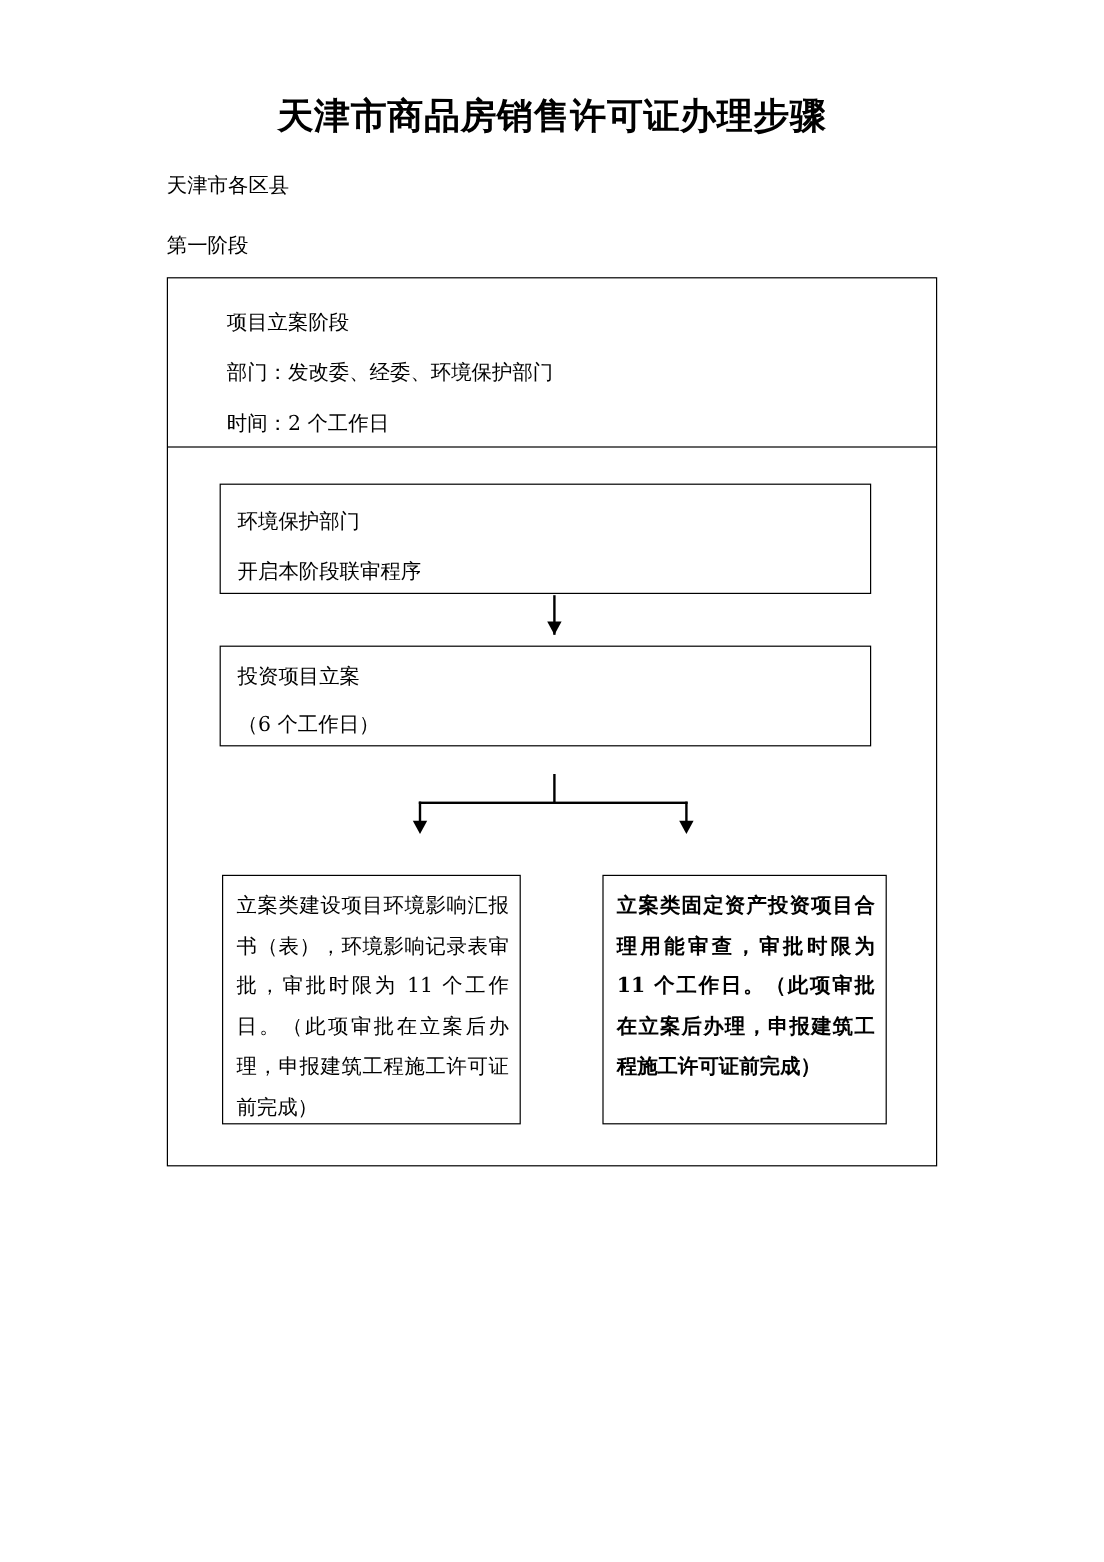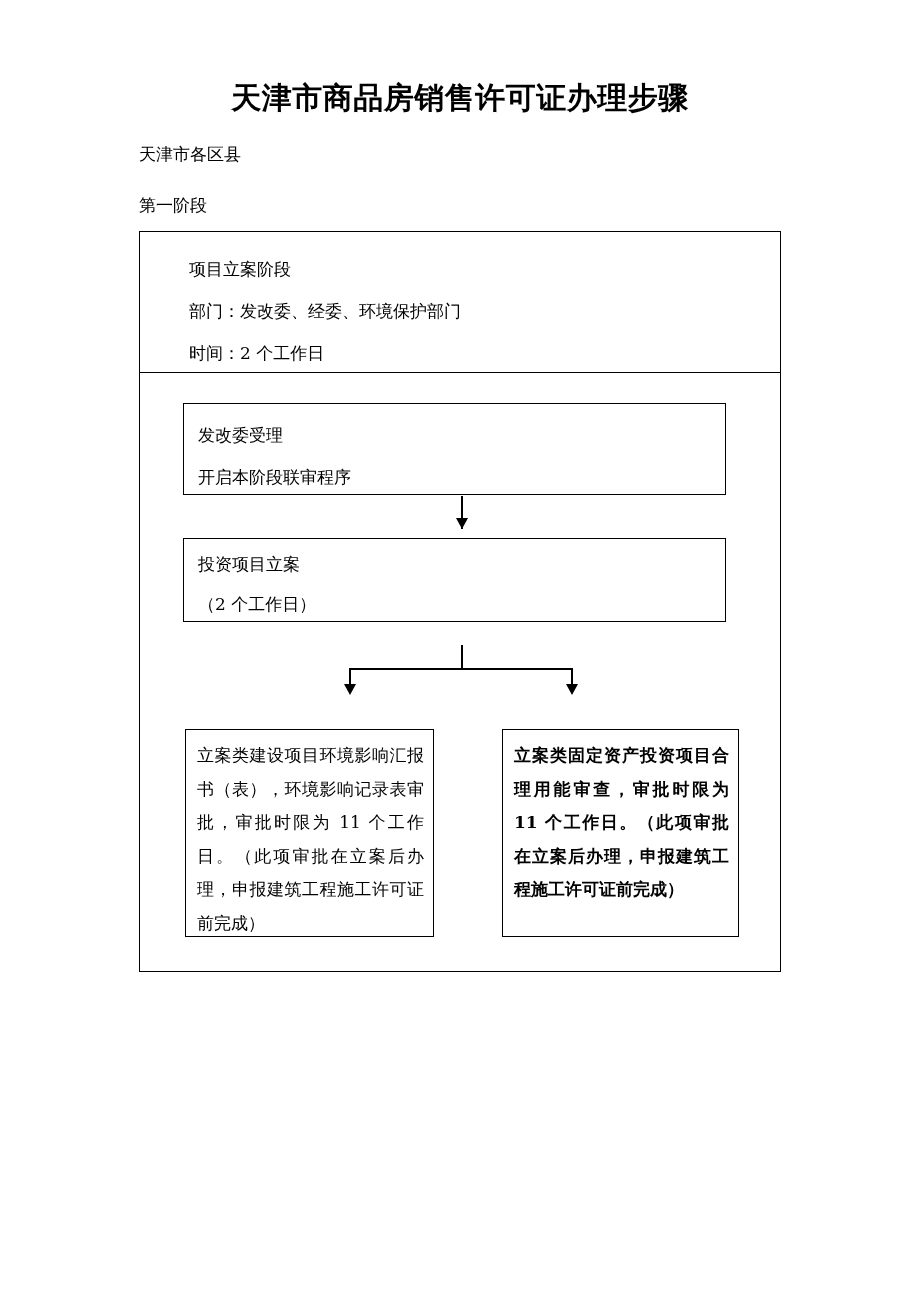--- a/index.html
+++ b/index.html
@@ -34,21 +34,20 @@
     letter-spacing: 0.5px;
     line-height: 40px;
     font-family: "DejaVu Sans", "Liberation Sans", sans-serif;
   }
   .doc-subtitle {
     position: absolute;
     left: 139px;
     top: 142px;
     font-size: 17px;
     line-height: 26px;
-    font-family: Liberation Serif, serif;
   }
   .doc-stage {
     position: absolute;
     left: 139px;
     top: 192px;
     font-size: 17px;
     line-height: 26px;
   }
 
   
@@ -179,30 +178,30 @@
 
   <div class="flow-container">
 
     <div class="flow-header">
       <div class="flow-header-line l0">项目立案阶段</div>
       <div class="flow-header-line l1">部门：发改委、经委、环境保护部门</div>
       <div class="flow-header-line l2">时间：2 个工作日</div>
     </div>
 
     <div class="pbox box-accept">
-      <div class="pbox-line l0">发改委受理</div>
+      <div class="pbox-line l0">环境保护部门</div>
       <div class="pbox-line l1">开启本阶段联审程序</div>
     </div>
 
     <div class="conn-line conn-v arrow1-stem"></div>
     <div class="arrow-head arrow1-head"></div>
 
     <div class="pbox box-filing">
       <div class="pbox-line l0">投资项目立案</div>
-      <div class="pbox-line l1">（2 个工作日）</div>
+      <div class="pbox-line l1">（6 个工作日）</div>
     </div>
 
     <div class="conn-line conn-v fork-stem"></div>
     <div class="conn-line conn-h fork-bar"></div>
     <div class="conn-line conn-v fork-left-stem"></div>
     <div class="conn-line conn-v fork-right-stem"></div>
     <div class="arrow-head fork-left-head"></div>
     <div class="arrow-head fork-right-head"></div>
 
     <div class="pbox box-bottom box-left">

